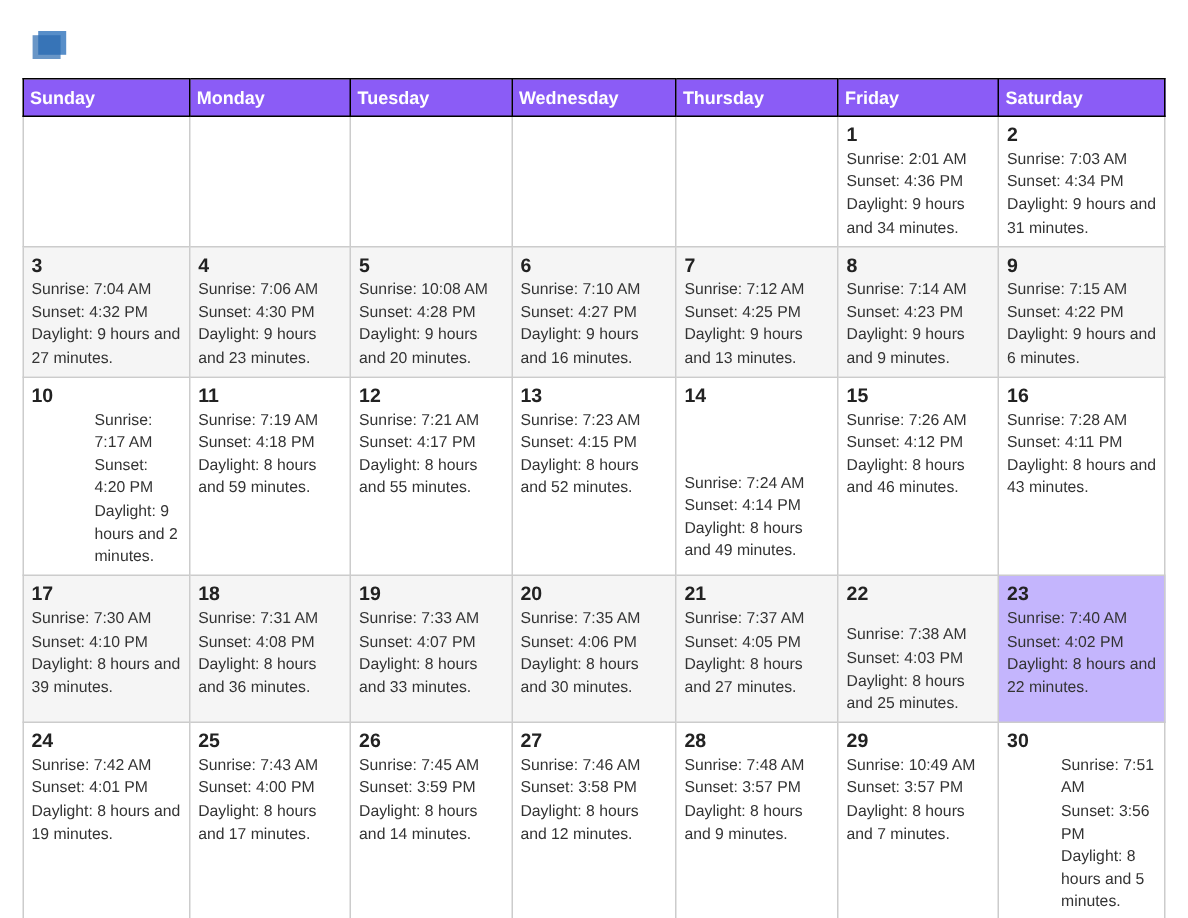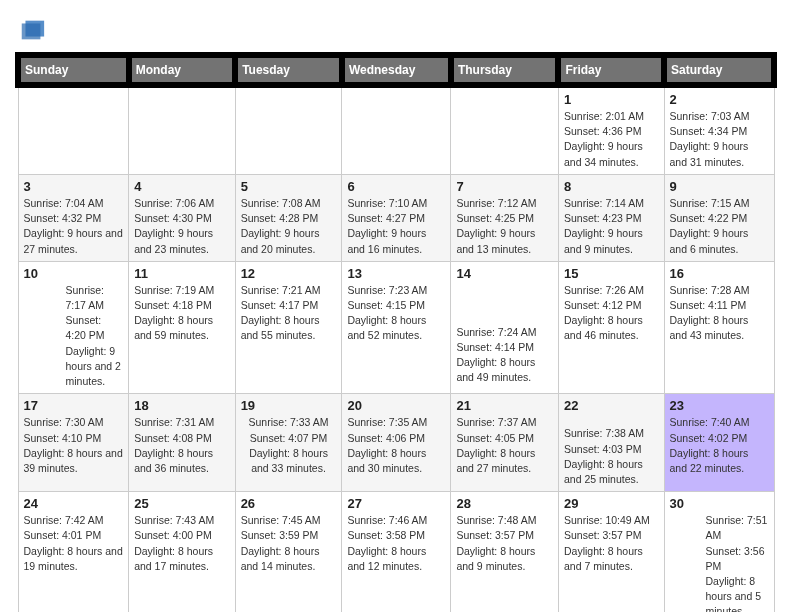--- a/index.html
+++ b/index.html
@@ -47,26 +47,26 @@
       font-size: 15px;
       color: #333;
       margin-top: 2px;
     }
     .calendar {
       width: 100%;
       border-collapse: collapse;
       font-size: 10.5px;
     }
     .calendar th {
-      background-color: #737373;
+      background-color: #8b5cf6;
       color: #fff;
       padding: 5px 4px;
       text-align: left;
       font-size: 12px;
-      border: 6px solid #000000;
+      border: 1px solid #000000;
     }
     .calendar td {
       border: 1px solid #ccc;
       vertical-align: top;
       padding: 4px 5px;
       width: 113px;
       min-height: 80px;
       background: #fff;
     }
     .calendar tr:nth-child(even) td {
@@ -150,21 +150,21 @@
 Daylight: 9 hours and 27 minutes.</div>
         </td>
         <td style="background: rgb(245, 245, 245);">
           <span class="day-number">4</span>
           <div class="day-info" style="white-space: pre-line;">Sunrise: 7:06 AM
 Sunset: 4:30 PM
 Daylight: 9 hours and 23 minutes.</div>
         </td>
         <td style="background: rgb(245, 245, 245);">
           <span class="day-number">5</span>
-          <div class="day-info" style="white-space: pre-line;">Sunrise: 7:08 AM
+          <div class="day-info" style="white-space: pre-line;">Sunrise: 10:08 AM
 Sunset: 4:28 PM
 Daylight: 9 hours and 20 minutes.</div>
         </td>
         <td style="background: rgb(245, 245, 245);">
           <span class="day-number">6</span>
           <div class="day-info" style="white-space: pre-line;">Sunrise: 7:10 AM
 Sunset: 4:27 PM
 Daylight: 9 hours and 16 minutes.</div>
         </td>
         <td style="background: rgb(245, 245, 245);">
@@ -238,21 +238,21 @@
 Daylight: 8 hours and 39 minutes.</div>
         </td>
         <td style="background: rgb(245, 245, 245);">
           <span class="day-number">18</span>
           <div class="day-info" style="white-space: pre-line;">Sunrise: 7:31 AM
 Sunset: 4:08 PM
 Daylight: 8 hours and 36 minutes.</div>
         </td>
         <td style="background: rgb(245, 245, 245);">
           <span class="day-number">19</span>
-          <div class="day-info" style="white-space: pre-line; text-align: center;">Sunrise: 7:33 AM
+          <div class="day-info" style="white-space: pre-line;">Sunrise: 7:33 AM
 Sunset: 4:07 PM
 Daylight: 8 hours and 33 minutes.</div>
         </td>
         <td style="background: rgb(245, 245, 245);">
           <span class="day-number">20</span>
           <div class="day-info" style="white-space: pre-line;">Sunrise: 7:35 AM
 Sunset: 4:06 PM
 Daylight: 8 hours and 30 minutes.</div>
         </td>
         <td style="background: rgb(245, 245, 245);">

